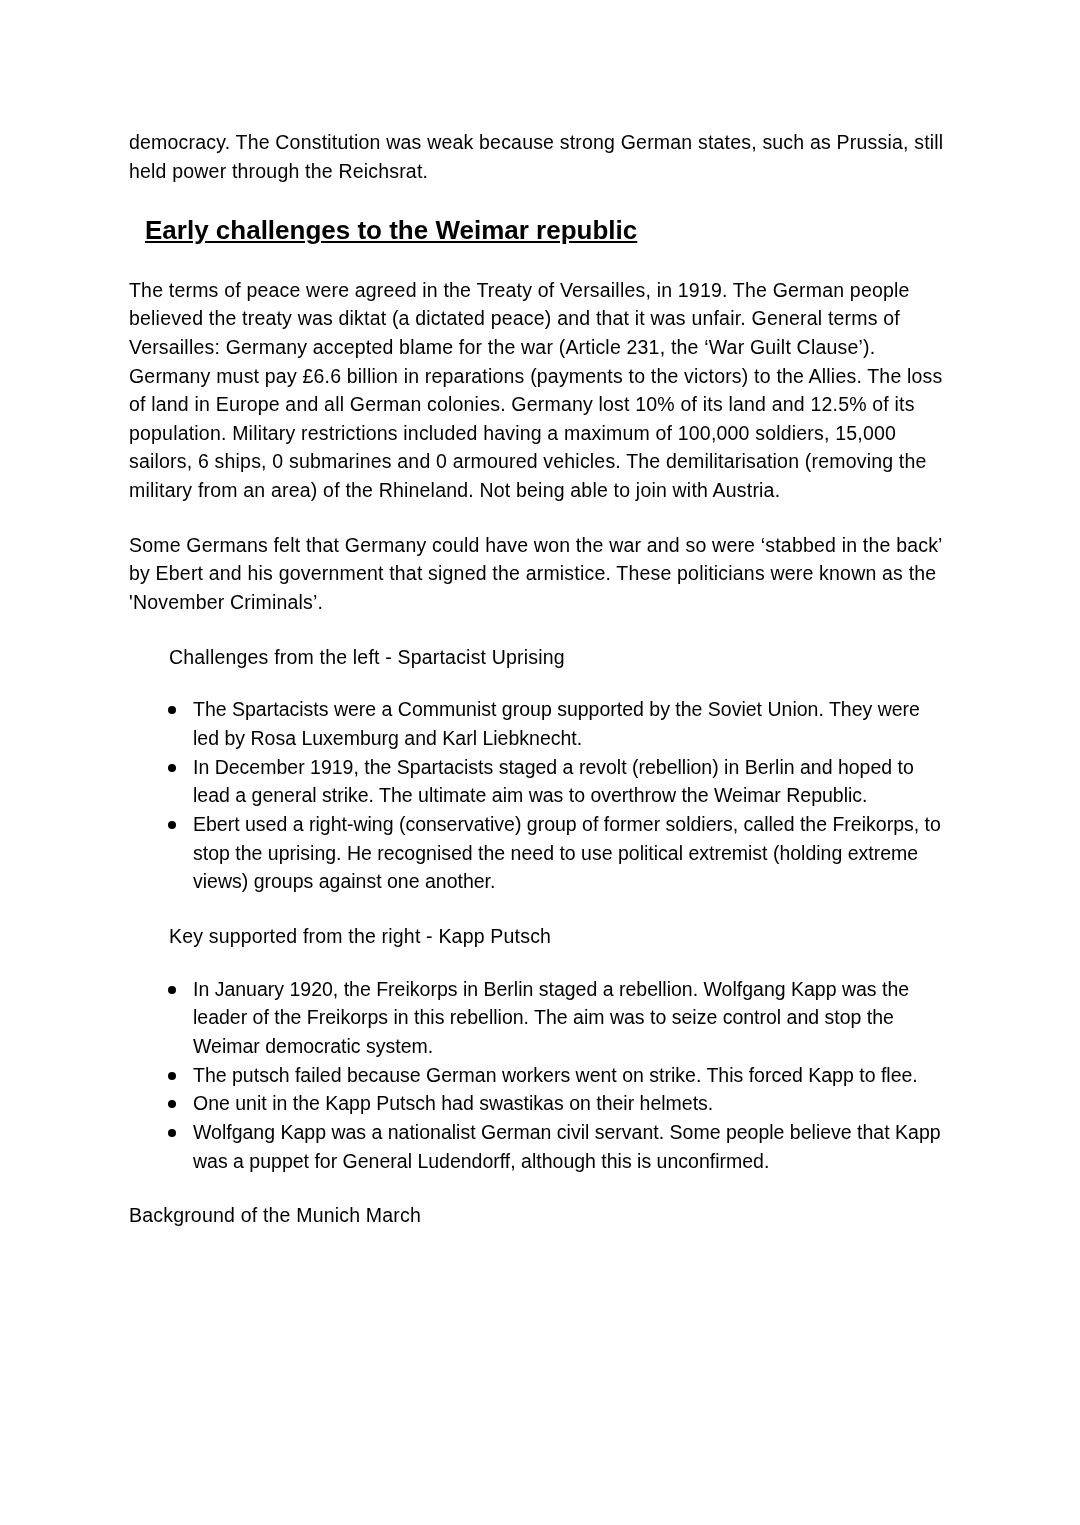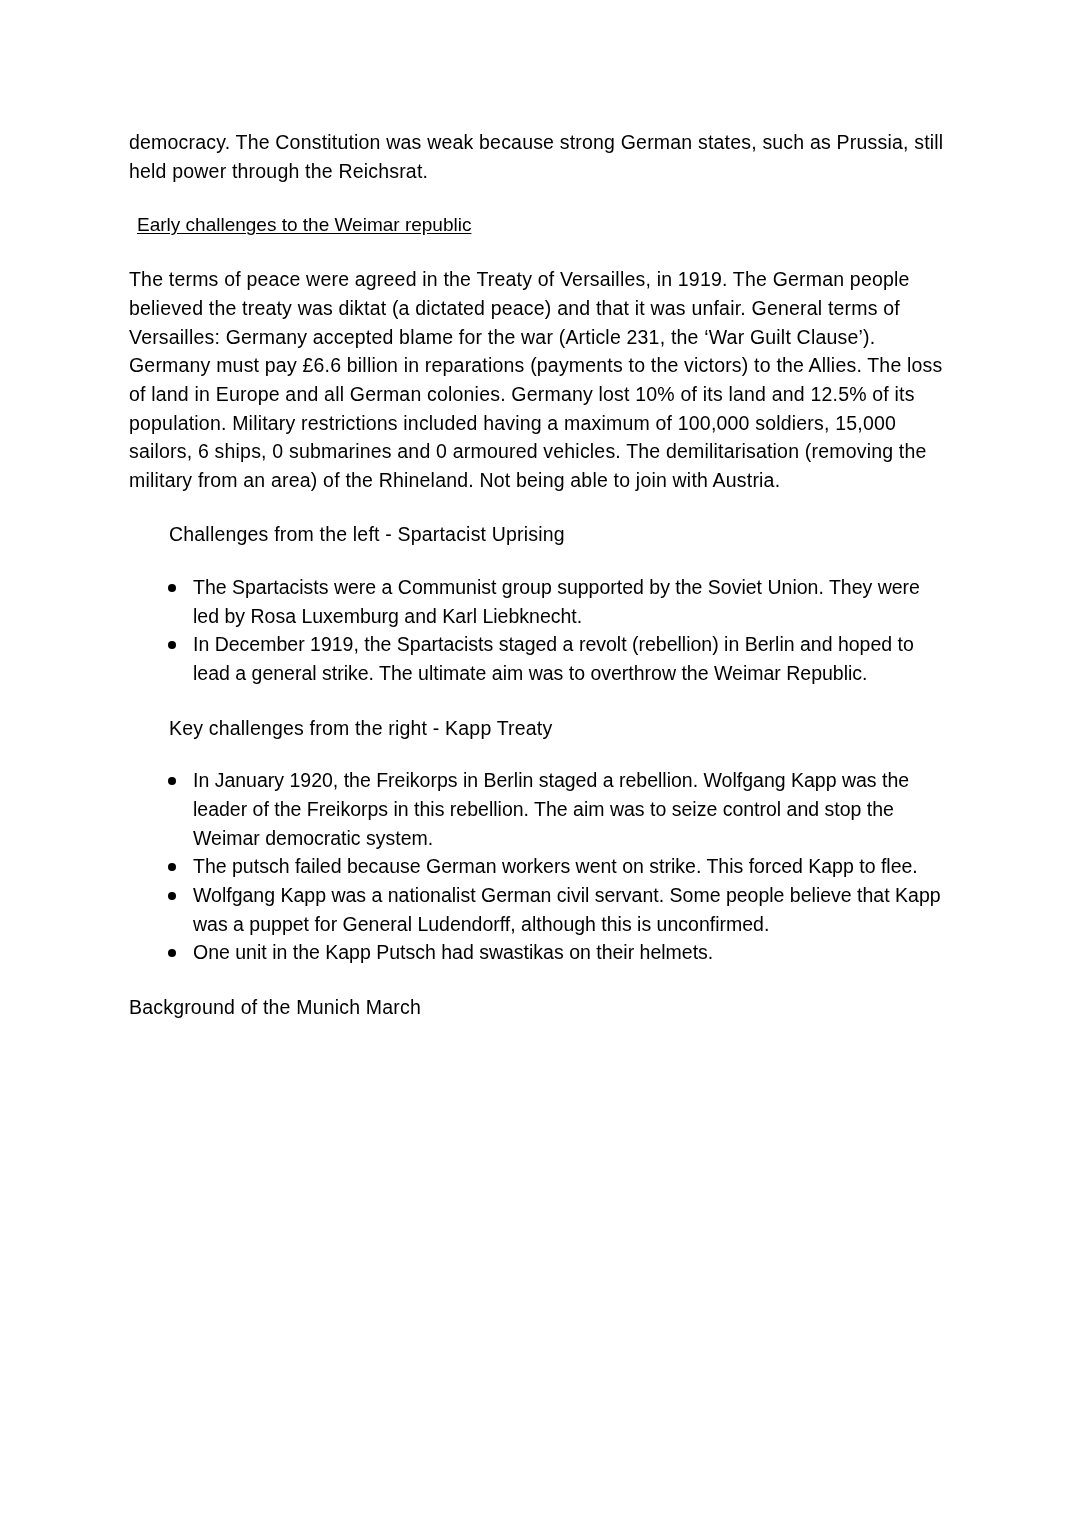--- a/index.html
+++ b/index.html
@@ -28,24 +28,24 @@
     font-size: 19.5px;
     line-height: 1.47;
     letter-spacing: 0.01em;
     text-align: left;
   }
   p.para.tight {
     margin-bottom: 24px;
     margin-left: 40px;
   }
   h2.heading {
-    margin: 0 0 26px 8px;
-    font-size: 19px;
+    margin: 0 0 26px 16px;
+    font-size: 26px;
     line-height: 1.47;
-    font-weight: 400;
+    font-weight: 700;
     text-decoration: underline;
     text-underline-offset: 2px;
   }
   ul.bullets {
     margin: 12px 0 26px 0;
     padding-left: 64px;
     list-style: none;
   }
   ul.bullets li {
     position: relative;
@@ -70,34 +70,36 @@
 
 <div class="page">
   <div class="doc-body">
 
     <p class="para">democracy. The Constitution was weak because strong German states, such as Prussia, still held power through the Reichsrat.</p>
 
     <h2 class="heading">Early challenges to the Weimar republic</h2>
 
     <p class="para">The terms of peace were agreed in the Treaty of Versailles, in 1919. The German people believed the treaty was diktat (a dictated peace) and that it was unfair. General terms of Versailles: Germany accepted blame for the war (Article 231, the ‘War Guilt Clause’). Germany must pay £6.6 billion in reparations (payments to the victors) to the Allies. The loss of land in Europe and all German colonies. Germany lost 10% of its land and 12.5% of its population. Military restrictions included having a maximum of 100,000 soldiers, 15,000 sailors, 6 ships, 0 submarines and 0 armoured vehicles. The demilitarisation (removing the military from an area) of the Rhineland. Not being able to join with Austria.</p>
 
+    <p class="para">Some Germans felt that Germany could have won the war and so were ‘stabbed in the back’ by Ebert and his government that signed the armistice. These politicians were known as the 'November Criminals’.</p>
 
     <p class="para tight">Challenges from the left - Spartacist Uprising</p>
 
     <ul class="bullets">
       <li>The Spartacists were a Communist group supported by the Soviet Union. They were led by Rosa Luxemburg and Karl Liebknecht.</li>
       <li>In December 1919, the Spartacists staged a revolt (rebellion) in Berlin and hoped to lead a general strike. The ultimate aim was to overthrow the Weimar Republic.</li>
+      <li>Ebert used a right-wing (conservative) group of former soldiers, called the Freikorps, to stop the uprising. He recognised the need to use political extremist (holding extreme views) groups against one another.</li>
     </ul>
 
-    <p class="para tight">Key challenges from the right - Kapp Treaty</p>
+    <p class="para tight">Key supported from the right - Kapp Putsch</p>
 
     <ul class="bullets">
       <li>In January 1920, the Freikorps in Berlin staged a rebellion. Wolfgang Kapp was the leader of the Freikorps in this rebellion. The aim was to seize control and stop the Weimar democratic system.</li>
       <li>The putsch failed because German workers went on strike. This forced Kapp to flee.</li>
+      <li>One unit in the Kapp Putsch had swastikas on their helmets.</li>
       <li>Wolfgang Kapp was a nationalist German civil servant. Some people believe that Kapp was a puppet for General Ludendorff, although this is unconfirmed.</li>
-      <li>One unit in the Kapp Putsch had swastikas on their helmets.</li>
     </ul>
 
     <p class="para">Background of the Munich March</p>
 
 
   </div>
 </div>
 
 </body></html>

